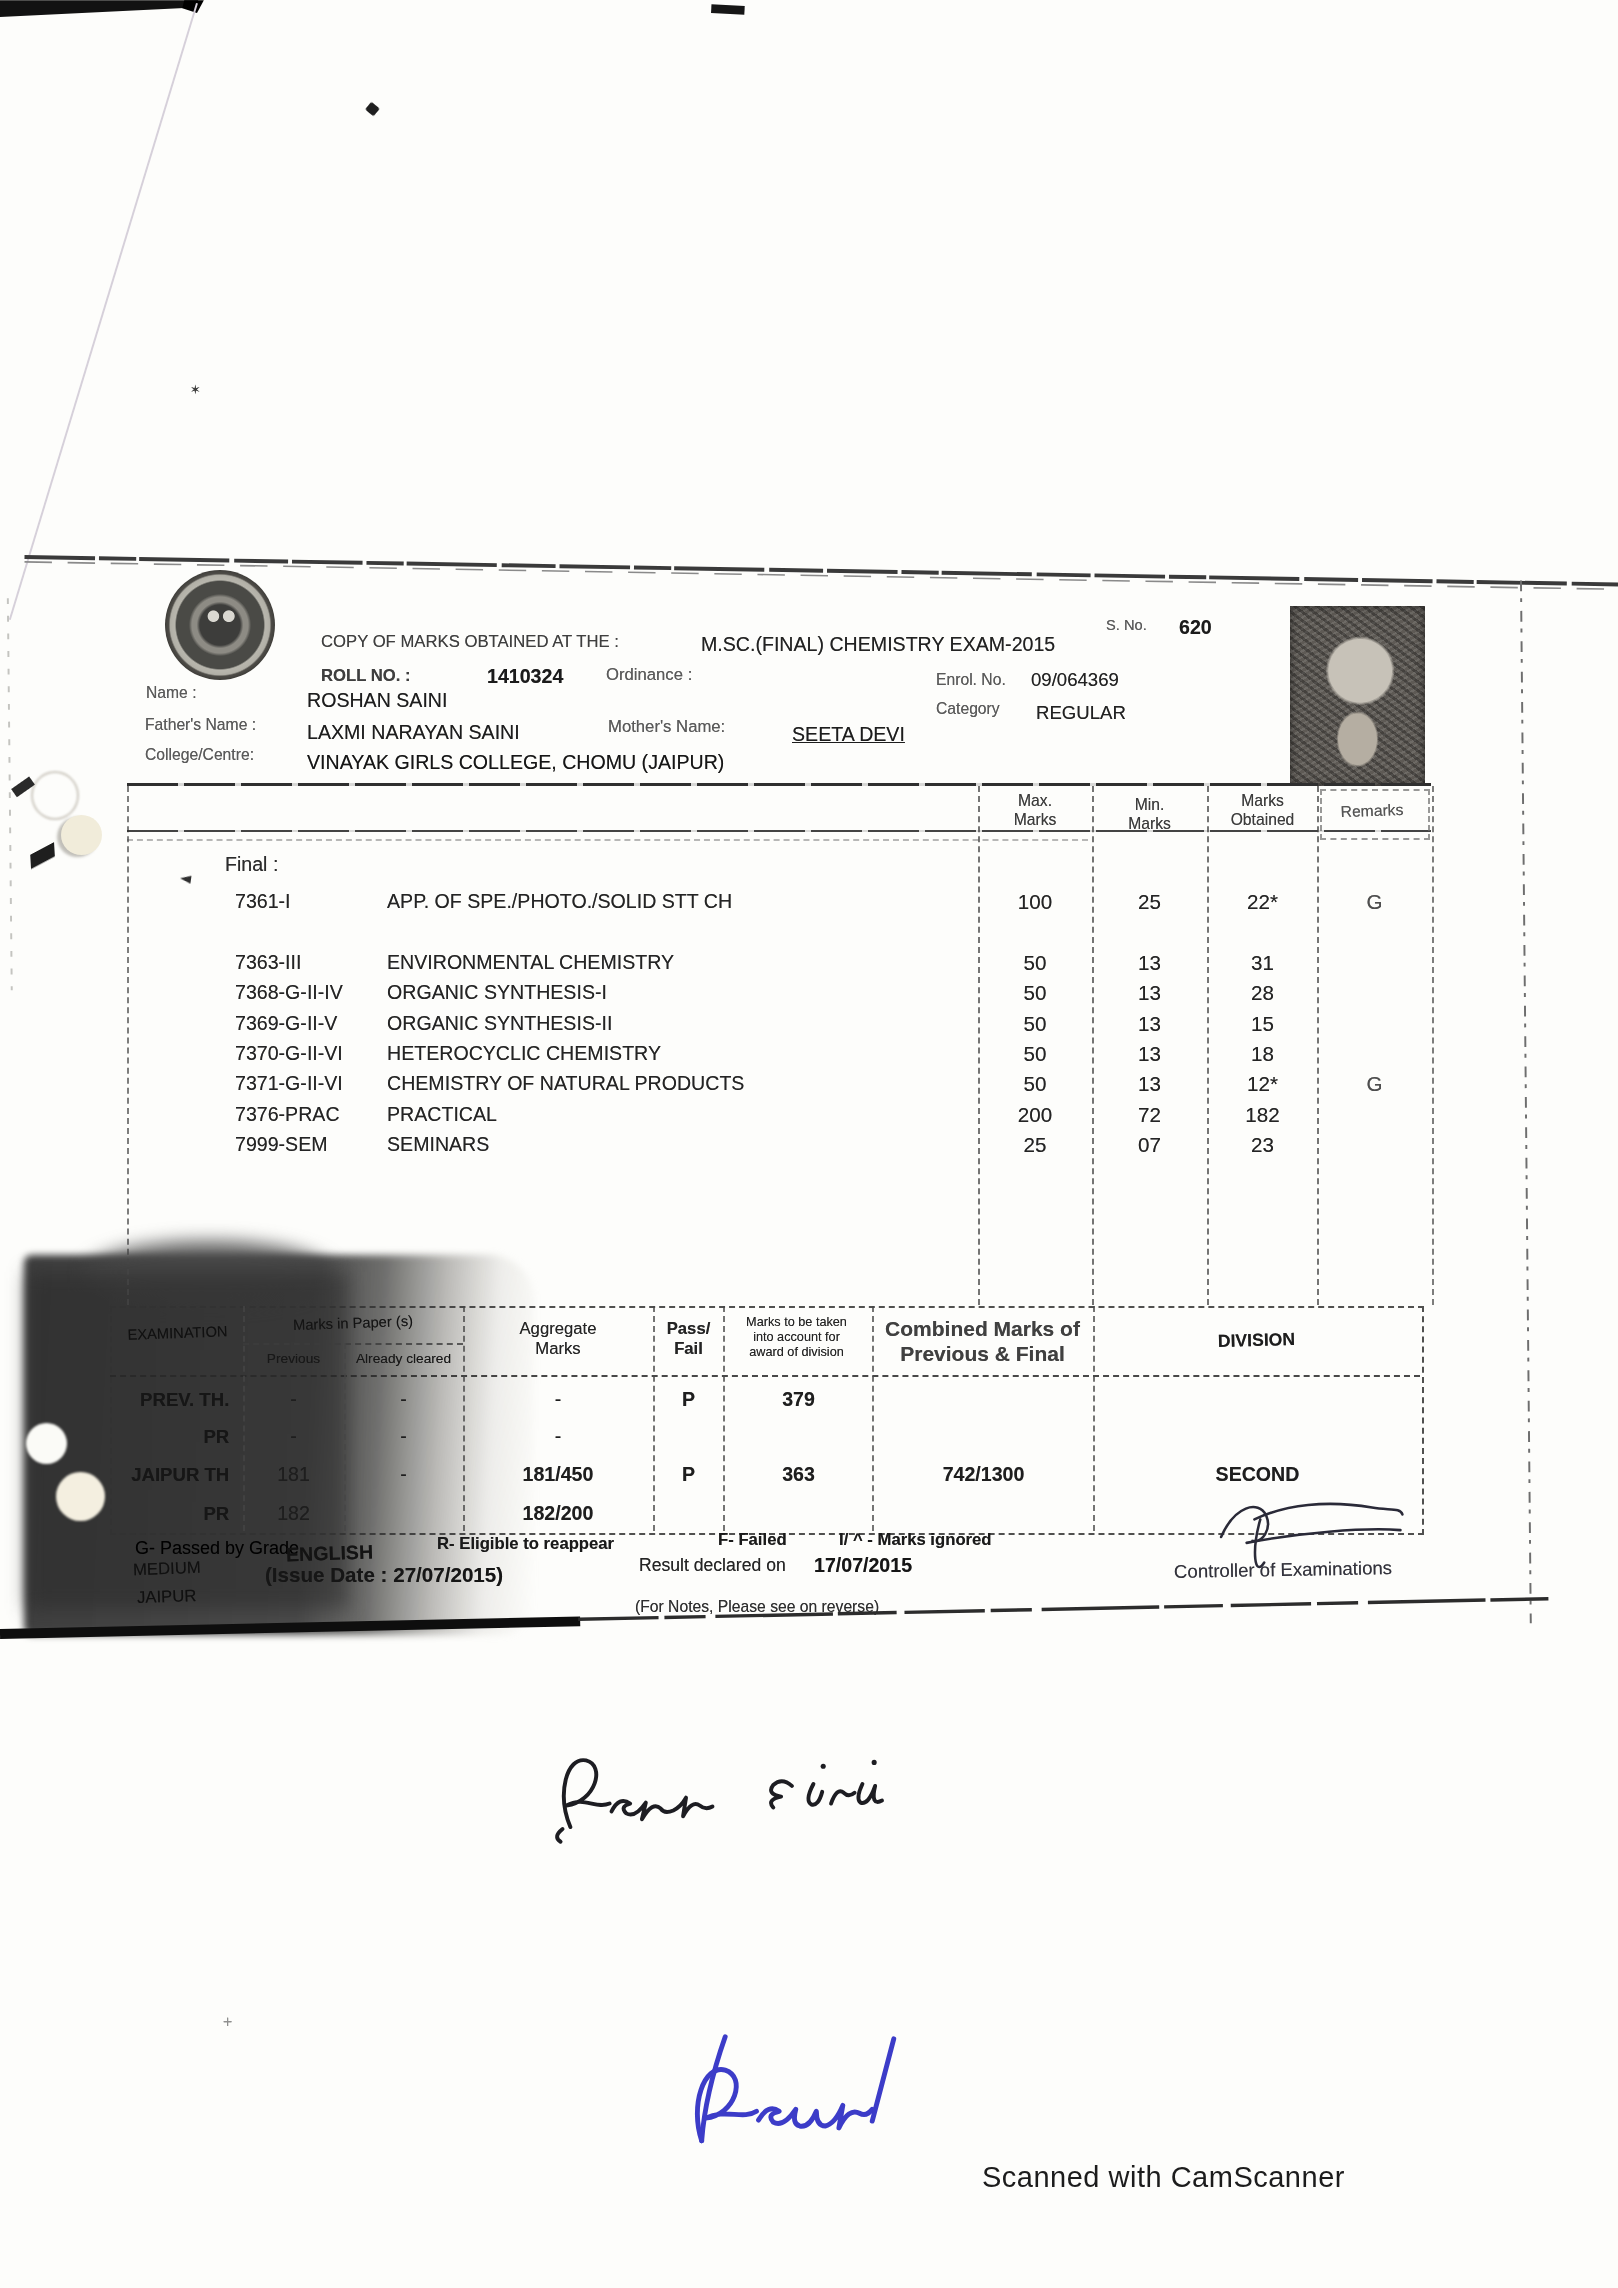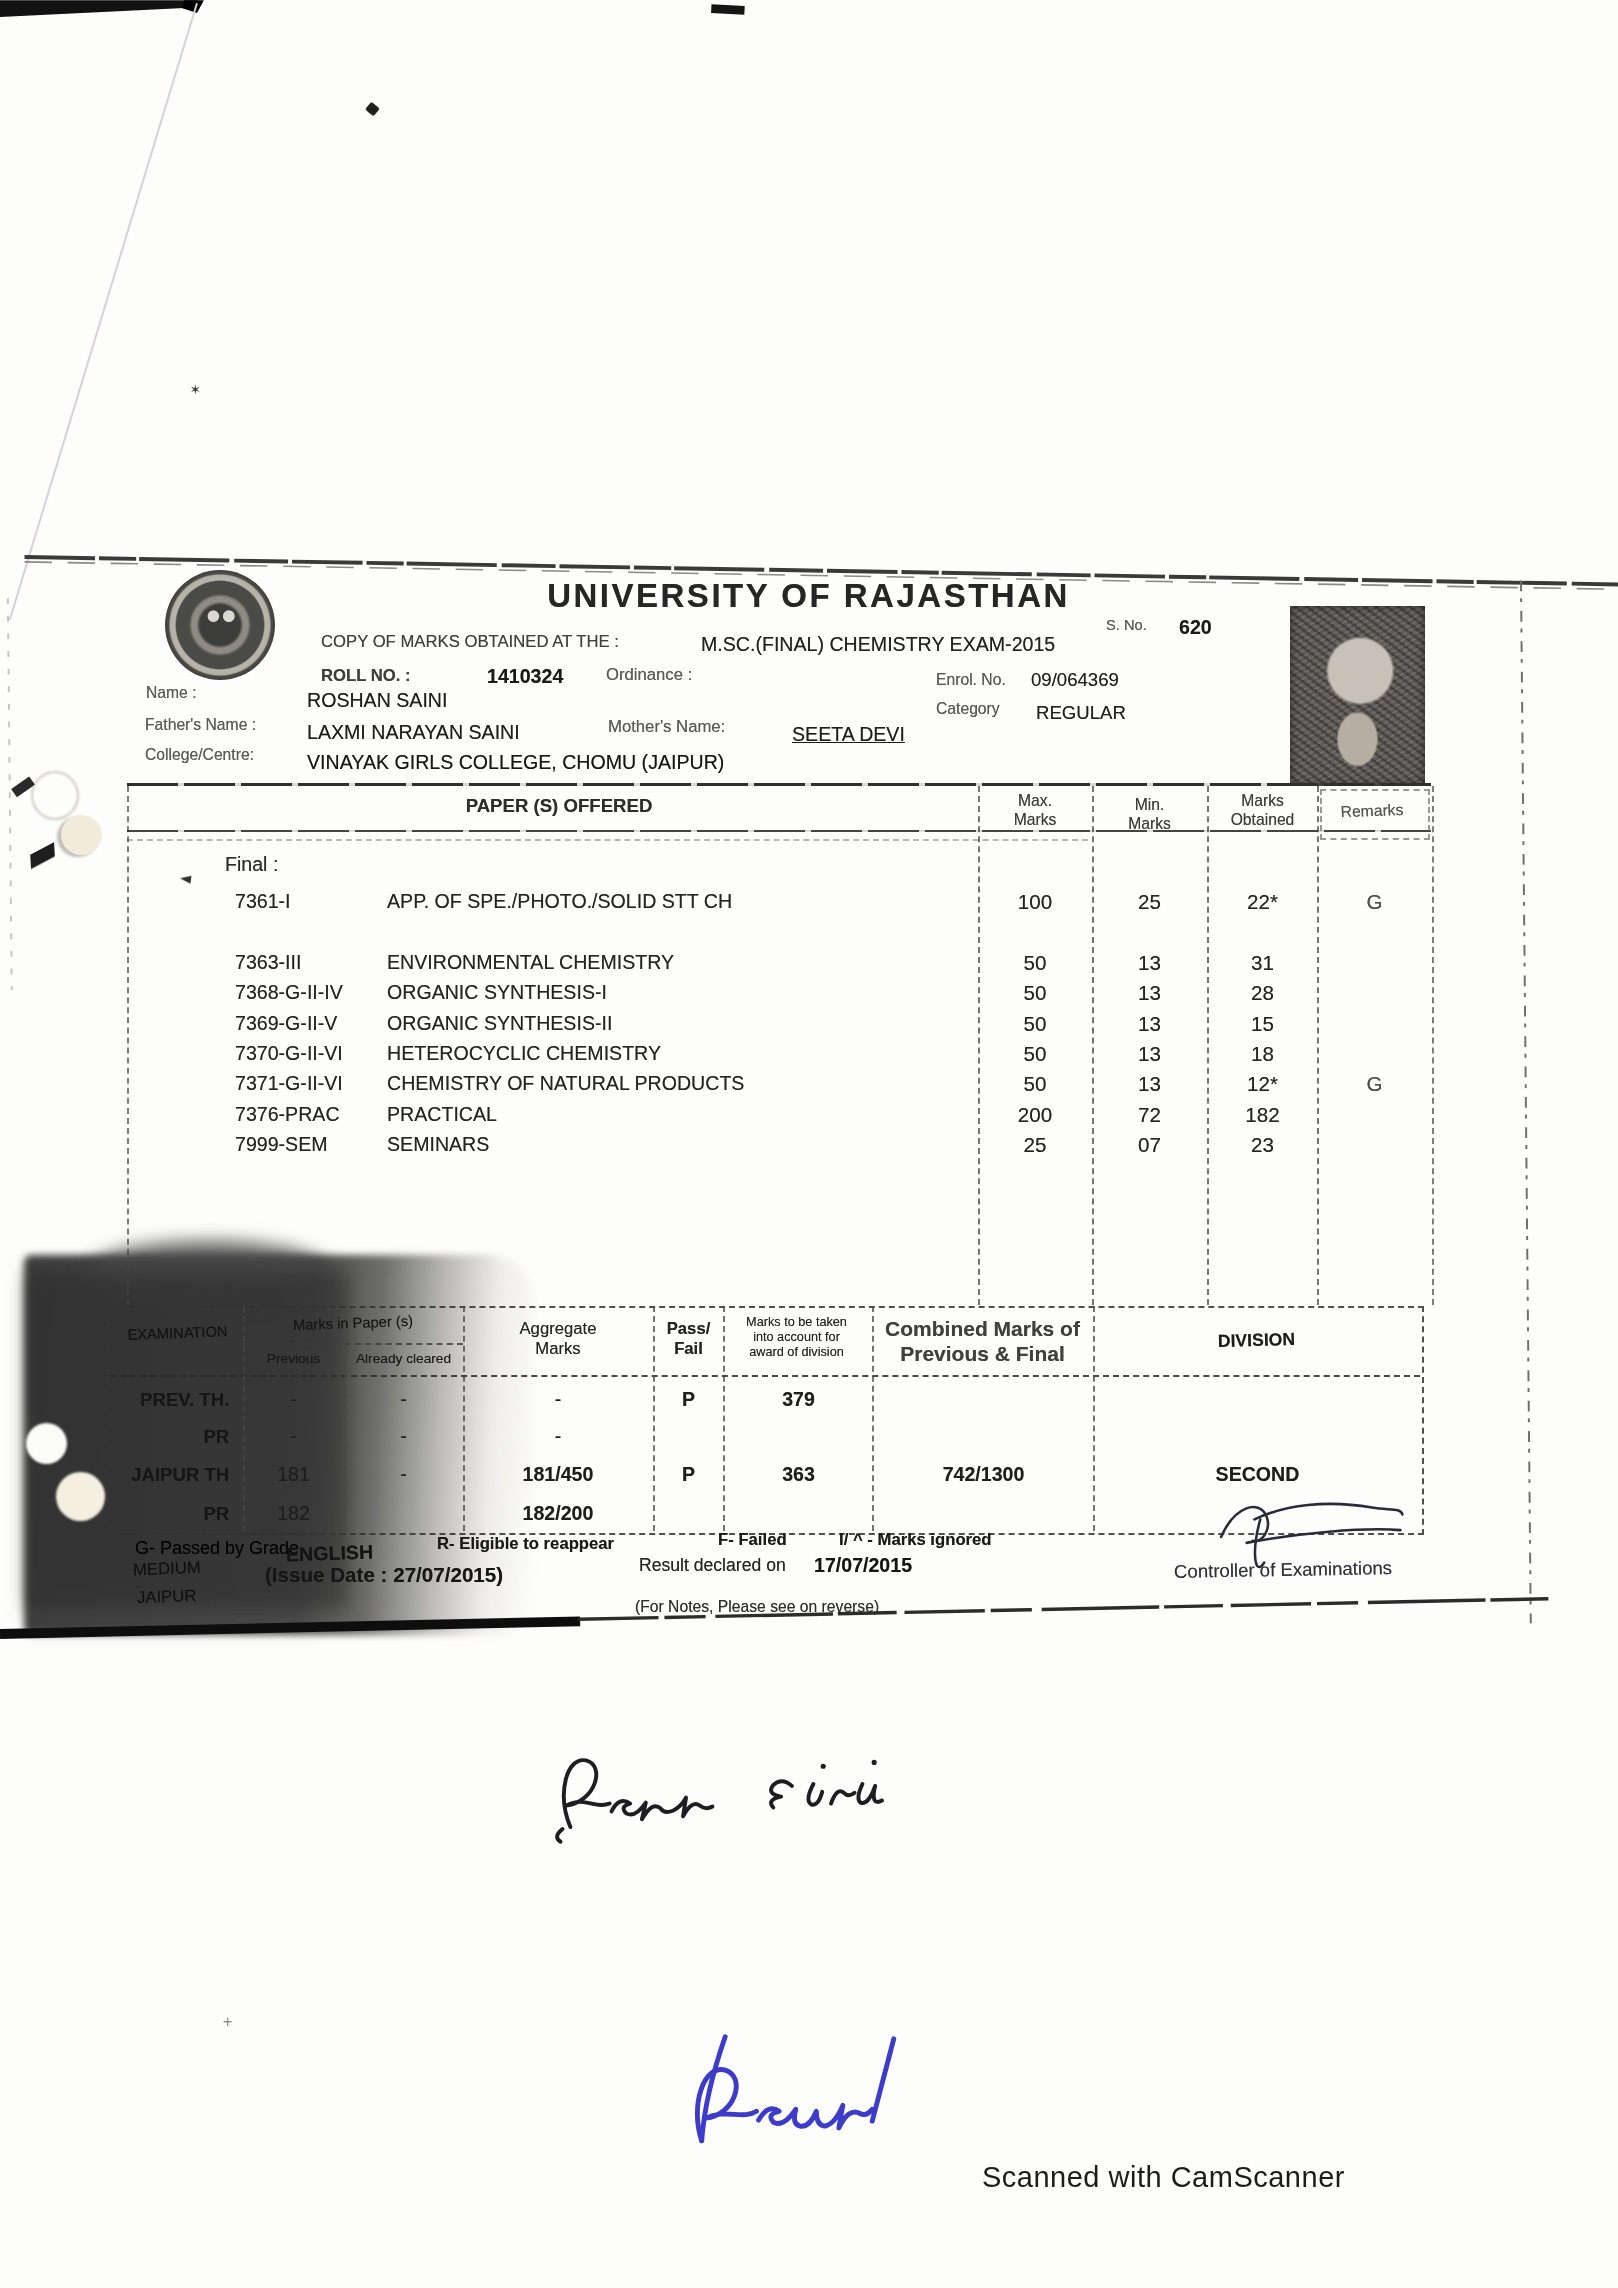--- a/index.html
+++ b/index.html
@@ -63,21 +63,20 @@
   <div class="blob" style="left:56px;top:1472px;width:49px;height:49px;border-radius:50%;background:#f4efe0;filter:blur(0.8px);"></div>
 
   <div class="blob" style="left:31px;top:771px;width:44px;height:45px;border-radius:50%;border:2.9px solid rgba(195,190,180,.8);filter:blur(1px);"></div>
   <div class="blob" style="left:61px;top:815px;width:41px;height:40px;border-radius:50%;background:#f1ecda;
               box-shadow:-3.9px 2px 2.9px rgba(120,115,105,.45);filter:blur(0.6px);"></div>
   <div class="blob" style="left:29px;top:849px;width:27.4px;height:12.7px;background:#1e1e1e;transform:rotate(-28deg) skewX(-25deg);filter:blur(0.6px);"></div>
   <div class="blob" style="left:11.8px;top:782px;width:21.6px;height:9.8px;background:#2a2a2a;transform:rotate(-35deg);filter:blur(0.7px);"></div>
 
   <div class="doc">
 
-    <div class="t ctr" style="left:495px;top:578px;width:627px;font-size:33px;font-weight:bold;letter-spacing:2.5px;color:#262626;">UNIVERSITY OF RAJASTHAN</div>
     <div class="t lbl" style="left:1106px;top:617px;font-size:14.7px;">S. No.</div>
     <div class="t val" style="left:1179px;top:617px;font-size:19.6px;">620</div>
     <div class="t" style="left:321px;top:633px;font-size:16.7px;color:#3f3f3f;">COPY OF MARKS OBTAINED AT THE :</div>
     <div class="t val" style="left:701px;top:634px;font-size:19.6px;font-weight:normal;color:#222;">M.SC.(FINAL) CHEMISTRY EXAM-2015</div>
     <div class="t" style="left:321px;top:667px;font-size:16.7px;color:#3f3f3f;font-weight:bold;">ROLL NO. :</div>
     <div class="t val" style="left:487px;top:666px;font-size:19.6px;">1410324</div>
     <div class="t lbl" style="left:606px;top:666px;font-size:16.7px;">Ordinance :</div>
     <div class="t lbl" style="left:936px;top:671px;">Enrol. No.</div>
     <div class="t val" style="left:1031px;top:670px;font-size:18.6px;font-weight:normal;color:#222;">09/064369</div>
     <div class="t lbl" style="left:146px;top:684px;">Name :</div>
@@ -98,21 +97,20 @@
                 border-left:2px dashed rgba(70,70,70,.7);border-right:2px dashed rgba(70,70,70,.7);"></div>
     <div class="hbroken" style="left:127px;top:783px;width:1304px;"></div>
     <div class="hbroken" style="left:127px;top:830px;width:1304px;height:2px;opacity:.9;"></div>
     <div class="hdash" style="left:127px;top:839px;width:961px;opacity:.45;"></div>
     <div class="vline" style="left:978px;top:786px;height:519px;"></div>
     <div class="vline" style="left:1092px;top:786px;height:519px;"></div>
     <div class="vline" style="left:1207px;top:786px;height:519px;"></div>
     <div class="vline" style="left:1317px;top:786px;height:519px;"></div>
     <div style="position:absolute;left:1320px;top:789px;width:106px;height:47px;border:2px dashed rgba(110,110,110,.7);"></div>
 
-    <div class="t ctr" style="left:157px;top:796px;width:804px;font-size:18.6px;font-weight:bold;color:#2d2d2d;">PAPER (S) OFFERED</div>
     <div class="t pre" style="left:978px;top:792px;width:114px;font-size:15.7px;color:#3c3c3c;">Max.
 Marks</div>
     <div class="t pre" style="left:1092px;top:796px;width:115px;font-size:15.7px;color:#3c3c3c;">Min.
 Marks</div>
     <div class="t pre" style="left:1207px;top:792px;width:111px;font-size:15.7px;color:#3c3c3c;">Marks
 Obtained</div>
     <div class="t ctr" style="left:1317px;top:802px;width:110px;font-size:15.7px;color:#555;transform:rotate(-2deg);">Remarks</div>
 
     <div class="t" style="left:225px;top:854px;font-size:19.6px;color:#2c2c2c;">Final :</div>
     <div style="position:absolute;left:180px;top:875px;width:0;height:0;border-top:4.9px solid transparent;border-bottom:4.9px solid transparent;border-right:11.8px solid #2f2f2f;transform:rotate(8deg);filter:blur(0.4px);"></div>

